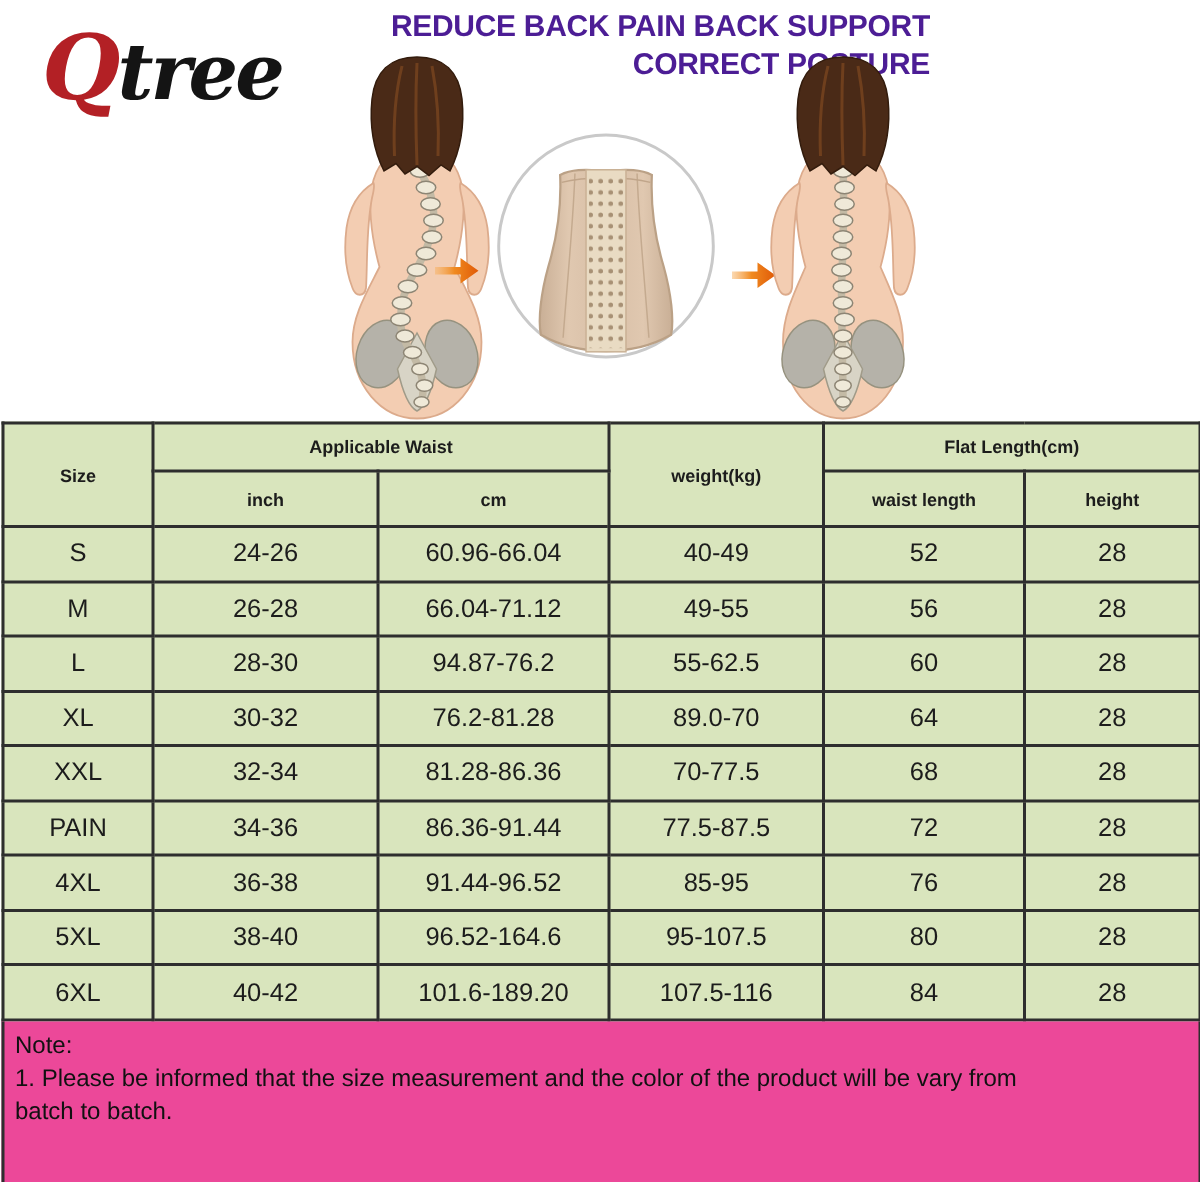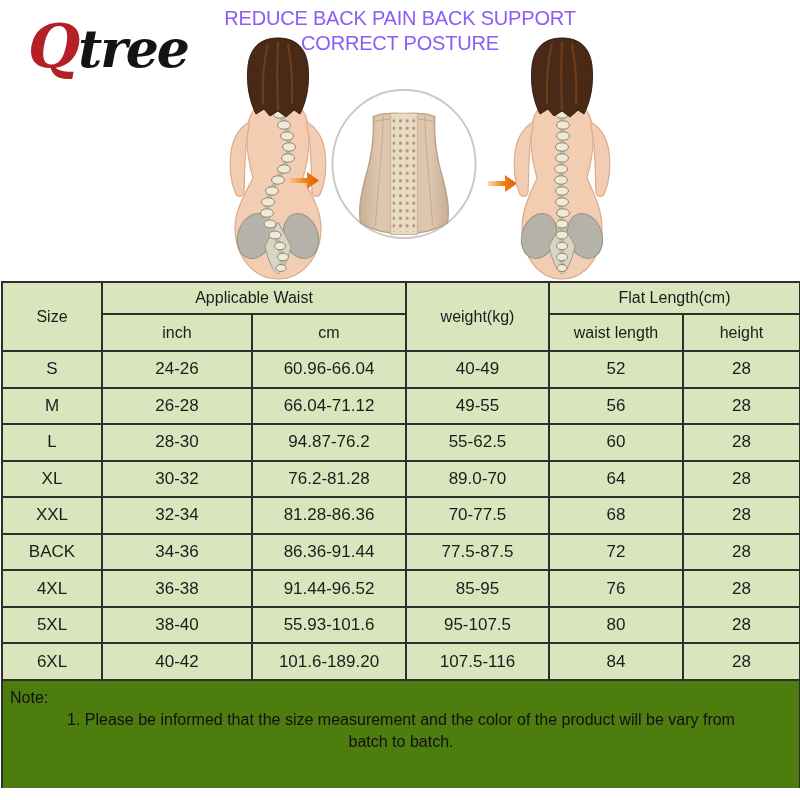--- a/index.html
+++ b/index.html
@@ -10,53 +10,53 @@
   
   .logo{
     position:absolute;left:28px;top:16px;
     font-family:"DejaVu Serif",serif;font-style:italic;font-weight:bold;
     font-size:52px;line-height:60px;letter-spacing:-2px;
   }
   .logo .q{color:#b32025;font-size:60px;}
   .logo .rest{color:#141414;}
   
   .title{
-    position:absolute;left:180px;top:6px;width:440px;text-align:center;
-    font-weight:normal;font-size:20px;line-height:25px;letter-spacing:-0.2px;color:#8b5cf6;
+    position:absolute;left:180px;top:6px;width:440px;text-align:right;
+    font-weight:bold;font-size:20px;line-height:25px;letter-spacing:-0.2px;color:#4c1d95;
   }
   
   .fig{position:absolute;}
   .fig-left{left:208px;top:36px;width:140px;height:245px;}
   .fig-right{left:492px;top:36px;width:140px;height:245px;}
   .product{left:330px;top:86px;width:148px;height:156px;}
   .arrow{position:absolute;width:30px;height:19px;}
   .arrow-1{left:290px;top:171px;}
   .arrow-2{left:488px;top:174px;}
   
   table.size{
     position:absolute;left:1px;top:281px;width:798px;height:400px;
     border-collapse:collapse;table-layout:fixed;background:#d9e5bd;
   }
   table.size th,table.size td{
     border:2px solid #2e2e2e;text-align:center;vertical-align:middle;
     padding:0;background:#d9e5bd;font-weight:normal;color:#1c1c1c;
   }
-  table.size th{font-size:16px;}
+  table.size th{font-size:12px;font-weight:bold;}
   table.size td{font-size:17px;}
   tr.hrow1{height:32px;}
   tr.hrow2{height:37px;}
   tr.drow{height:36px;}
   
   .note{
     position:absolute;left:1px;top:681px;width:782px;height:102px;
     border-left:2px solid #2e2e2e;border-right:2px solid #2e2e2e;
-    padding:6px 7px 0 7px;background:#4d7c0f;
+    padding:6px 7px 0 7px;background:#ec4899;
     font-size:16px;line-height:22px;color:#111111;
   }
-  .note .wrap{white-space:pre-line;text-align:center;}
+  .note .wrap{white-space:pre-line;}
   .bottombar{
     position:absolute;left:0;top:791px;width:800px;height:9px;
     background:#7a7a7a;border-top:1px solid #3f3f3f;
   }
 </style>
 </head>
 <body>
 
 <div id="stage">
 
@@ -242,39 +242,39 @@
       </tr>
       <tr class="drow">
         <td>XXL</td>
         <td>32-34</td>
         <td>81.28-86.36</td>
         <td>70-77.5</td>
         <td>68</td>
         <td>28</td>
       </tr>
       <tr class="drow">
-        <td>BACK</td>
+        <td>PAIN</td>
         <td>34-36</td>
         <td>86.36-91.44</td>
         <td>77.5-87.5</td>
         <td>72</td>
         <td>28</td>
       </tr>
       <tr class="drow">
         <td>4XL</td>
         <td>36-38</td>
         <td>91.44-96.52</td>
         <td>85-95</td>
         <td>76</td>
         <td>28</td>
       </tr>
       <tr class="drow">
         <td>5XL</td>
         <td>38-40</td>
-        <td>55.93-101.6</td>
+        <td>96.52-164.6</td>
         <td>95-107.5</td>
         <td>80</td>
         <td>28</td>
       </tr>
       <tr class="drow">
         <td>6XL</td>
         <td>40-42</td>
         <td>101.6-189.20</td>
         <td>107.5-116</td>
         <td>84</td>

